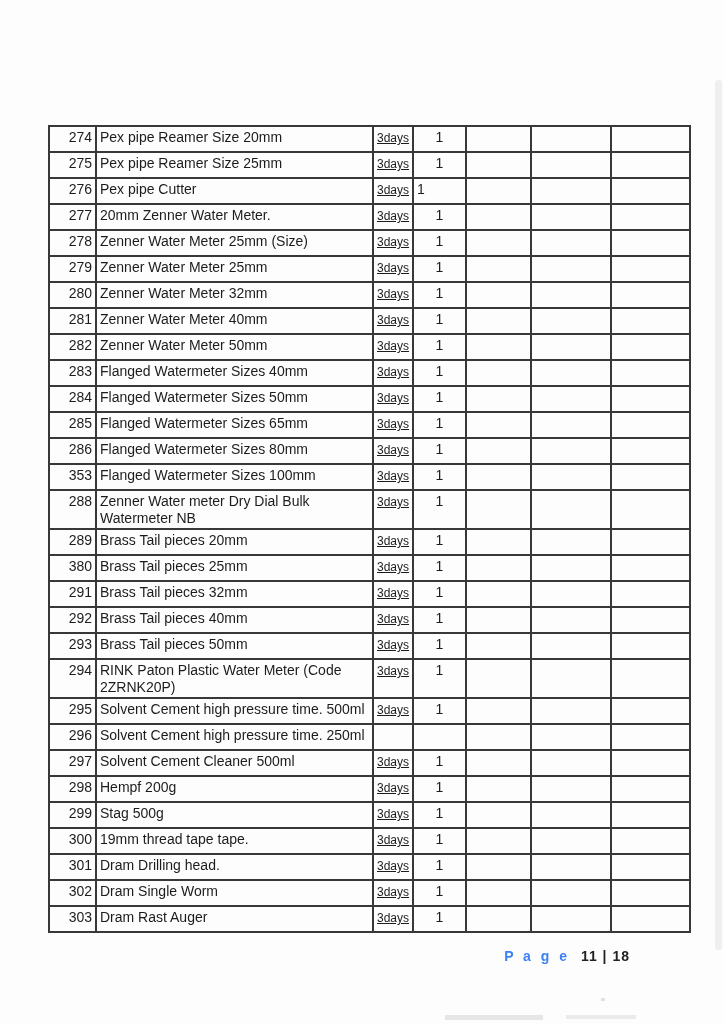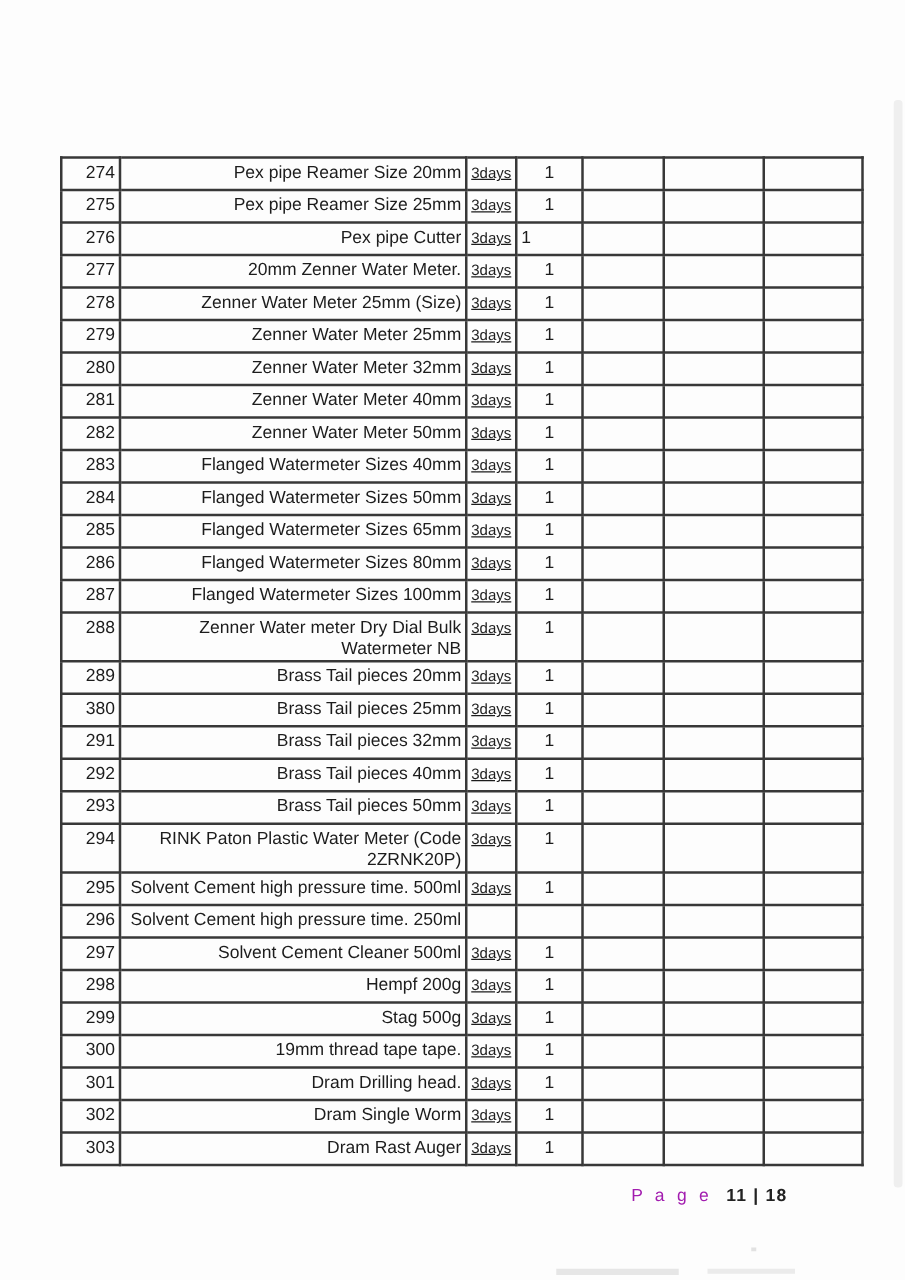--- a/index.html
+++ b/index.html
@@ -41,35 +41,35 @@
 
   col.w-no   { width: 47px; }
   col.w-desc { width: 277px; }
   col.w-lead { width: 40px; }
   col.w-qty  { width: 53px; }
   col.w-c5   { width: 65px; }
   col.w-c6   { width: 80px; }
   col.w-c7   { width: 79px; }
 
   td.td-no   { text-align: right; padding-right: 2px; }
-  td.td-desc { padding-left: 6px; text-align: right; }
+  td.td-desc { padding-left: 6px; }
   td.td-lead { padding: 1px 1px 0 2px; }
   td.td-lead .lead {
     font-size: 12px;
     text-decoration: underline;
     letter-spacing: 0px;
     white-space: nowrap;
   }
   td.td-qty  { text-align: center; font-size: 11px; padding-top: 3px; }
 
   .footer {
     position: absolute; top: 948px; right: 94px;
     font-size: 14px; white-space: nowrap;
   }
-  .footer .page-word { color: #a21caf; letter-spacing: 3px; font-weight: 400; }
+  .footer .page-word { color: #3b82f6; letter-spacing: 3px; font-weight: 700; }
   .footer .page-nums { color: #222222; font-weight: 600; margin-left: 7px; letter-spacing: 1px; text-align: right; }
 </style>
 </head>
 <body>
 
 <div class="sheet">
 
   <table class="items">
     <colgroup>
       <col class="w-no">
@@ -192,21 +192,21 @@
         <tr>
           <td class="td-no">286</td>
           <td class="td-desc">Flanged Watermeter Sizes 80mm</td>
           <td class="td-lead"><span class="lead">3days</span></td>
           <td class="td-qty">1</td>
           <td class="td-c5"></td>
           <td class="td-c6"></td>
           <td class="td-c7"></td>
         </tr>
         <tr>
-          <td class="td-no">287</td>
+          <td class="td-no">353</td>
           <td class="td-desc">Flanged Watermeter Sizes 100mm</td>
           <td class="td-lead"><span class="lead">3days</span></td>
           <td class="td-qty">1</td>
           <td class="td-c5"></td>
           <td class="td-c6"></td>
           <td class="td-c7"></td>
         </tr>
         <tr class="tall">
           <td class="td-no">288</td>
           <td class="td-desc">Zenner Water meter Dry Dial Bulk Watermeter NB</td>

